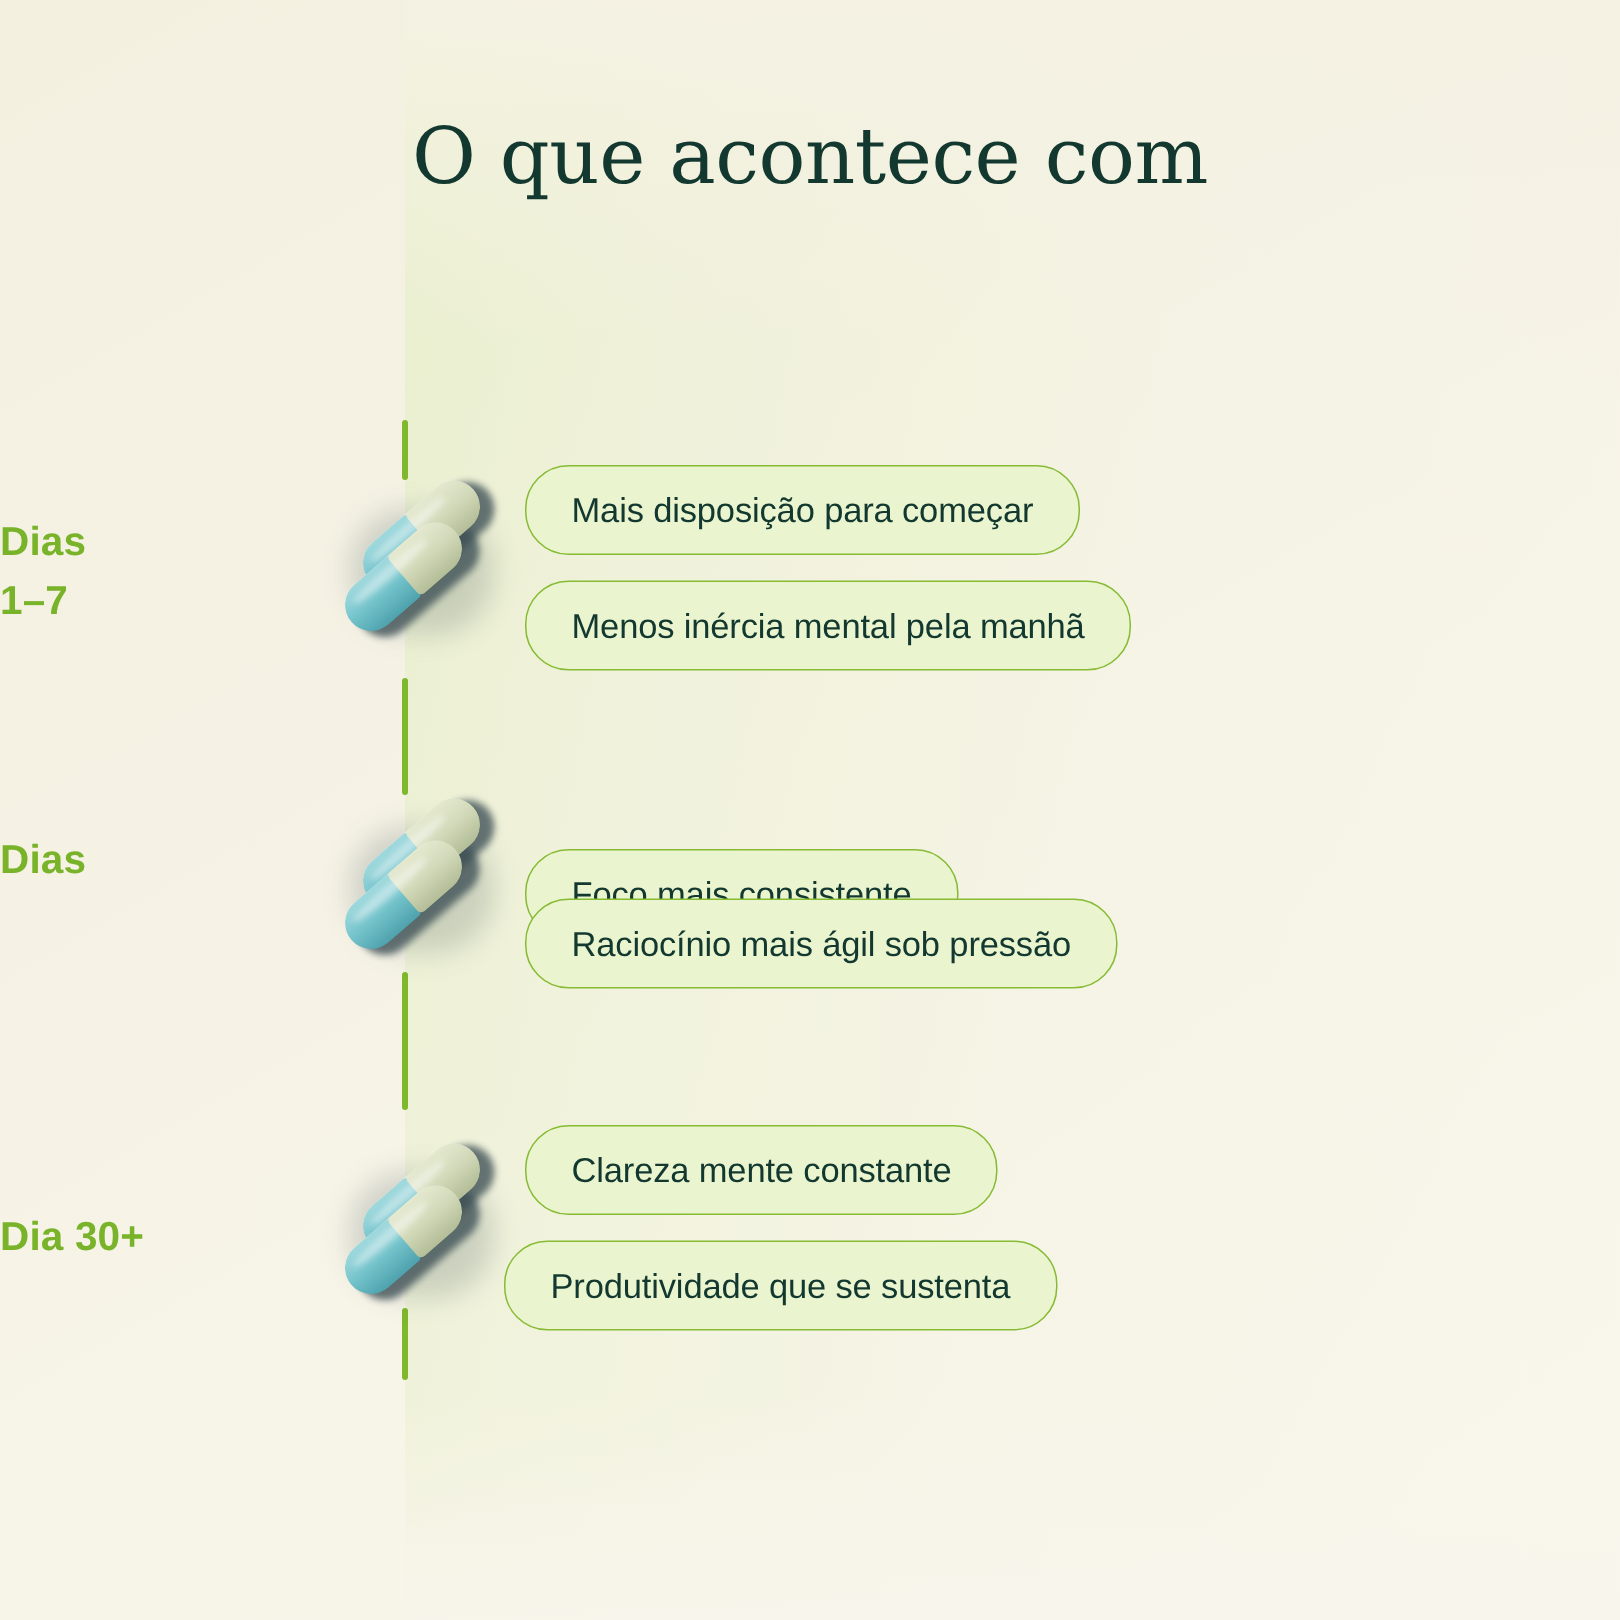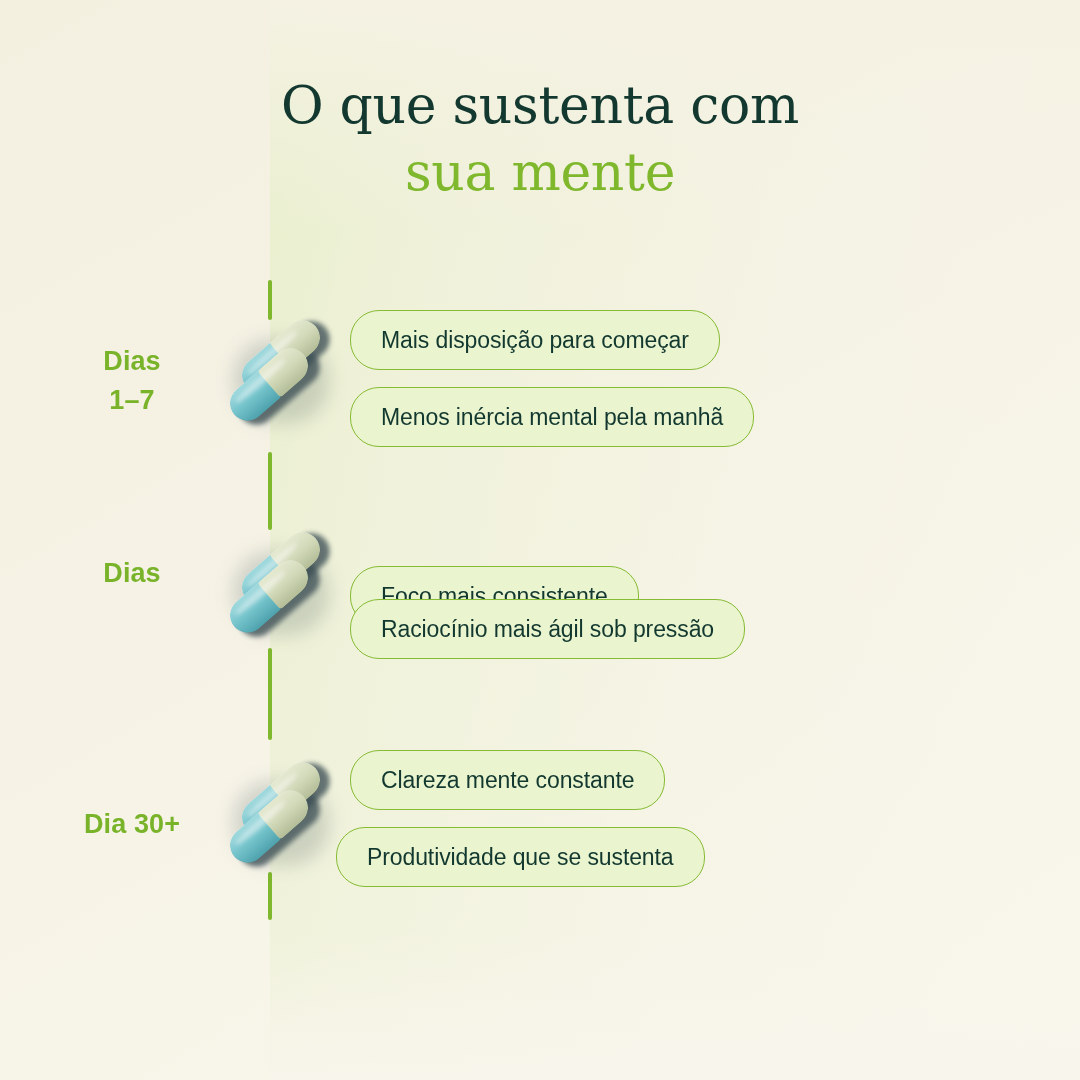--- a/index.html
+++ b/index.html
@@ -75,23 +75,22 @@
     width: 4px;
     border-radius: 2px;
     background: #7fb82c;
   }
 
   
   .row { position: absolute; left: 0; width: 1080px; }
 
   .row-label {
     position: absolute;
-    left: 16px;
+    left: 0;
     width: 232px;
-    text-align: center;
     color: #79b32a;
     font-size: 27px;
     font-weight: 700;
     line-height: 1.45;
     letter-spacing: 0.1px;
   }
 
   
   .caps {
     position: absolute;
@@ -188,22 +187,21 @@
 </head>
 <body>
 
 <div id="canvas">
 
   <div id="panel"></div>
   <div id="panel-fade-top"></div>
   <div id="panel-fade-bottom"></div>
 
   <div id="title-block">
-    <span class="title-line dark">O que sustenta com</span>
-    <span class="title-line green">sua mente</span>
+    <span class="title-line dark">O que acontece com</span>
   </div>
 
   <div class="tl-seg" style="top:280px;height:40px;"></div>
   <div class="tl-seg" style="top:452px;height:78px;"></div>
   <div class="tl-seg" style="top:648px;height:92px;"></div>
   <div class="tl-seg" style="top:872px;height:48px;"></div>
 
   <div class="row" style="top:0;">
 
     <div class="row-label" style="top:342px;">

